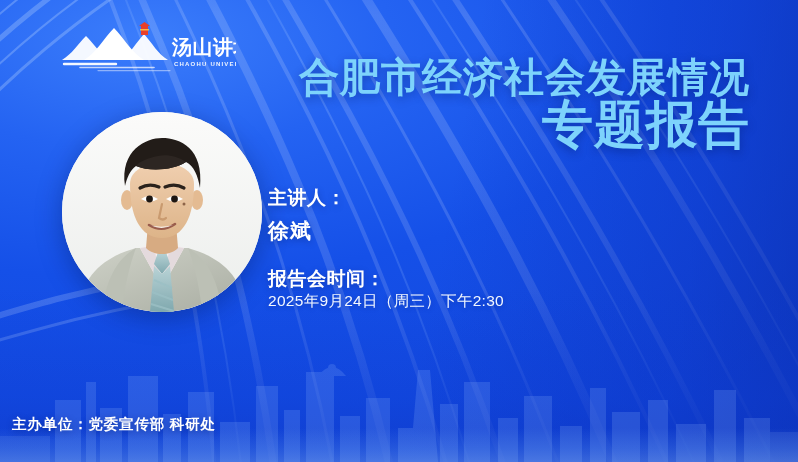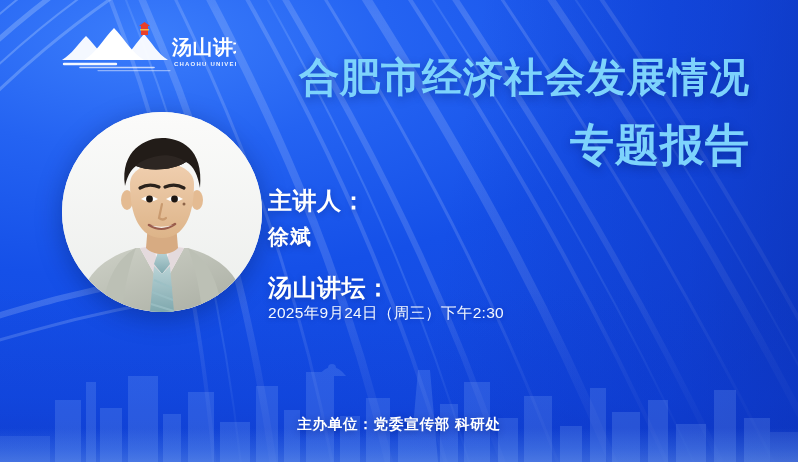--- a/index.html
+++ b/index.html
@@ -67,26 +67,26 @@
   .headline { position: absolute; right: 48px; top: 56px; text-align: right; }
   .headline .h-line {
     color: #7dd3fc;
     font-weight: 700;
     letter-spacing: 1px;
     line-height: 1.06;
     white-space: nowrap;
     text-shadow: 0 3px 10px rgba(5,25,100,0.42);
   }
   .h-main { font-size: 40px; }
-  .h-sub  { font-size: 44px; margin-top: 24px; }
+  .h-sub  { font-size: 51px; }
 
   
   .info { position: absolute; left: 268px; top: 186px; width: 420px; }
   .info-label {
-    color: #ffffff; font-size: 24px; font-weight: 700;
+    color: #ffffff; font-size: 19px; font-weight: 700;
     letter-spacing: 0.5px; line-height: 1.25;
     text-shadow: 0 2px 6px rgba(5,25,100,0.35);
   }
   .info-value {
     color: #f2f7ff; font-size: 15.5px; font-weight: 400;
     letter-spacing: 0.3px; line-height: 1.3;
     text-shadow: 0 1px 5px rgba(5,25,100,0.32);
   }
   .speaker-row { display: flex; align-items: baseline; gap: 27px; margin-top: 7px; }
   .speaker-name {
@@ -95,22 +95,21 @@
   }
   .speaker-title {
     color: #ffffff; font-size: 13.5px; font-weight: 700; letter-spacing: 0.2px;
     text-shadow: 0 1px 5px rgba(5,25,100,0.32);
   }
   .grp { margin-top: 22px; }
   .grp .info-value { }
 
   
   .footer {
-    position: absolute; left: 0; right: 0; bottom: 28px;
-    text-align: center;
+    position: absolute; left: 12px; right: 0; bottom: 28px;
   }
   .footer-text {
     display: inline-block;
     color: #ffffff; font-size: 14.5px; font-weight: 700; letter-spacing: 0.8px;
     text-shadow: 0 2px 7px rgba(5,25,100,0.45);
   }
 </style>
 </head>
 <body>
 
@@ -318,21 +317,21 @@
   <div class="info">
 
     <div>
       <div class="info-label">主讲人：</div>
       <div class="speaker-row">
         <span class="speaker-name">徐斌</span>
       </div>
     </div>
 
     <div class="grp">
-      <div class="info-label">汤山讲坛：</div>
+      <div class="info-label">报告会时间：</div>
       <div class="info-value">2025年9月24日（周三）下午2:30</div>
     </div>
 
 
   </div>
 
   <div class="footer">
     <span class="footer-text">主办单位：党委宣传部  科研处</span>
   </div>
 

